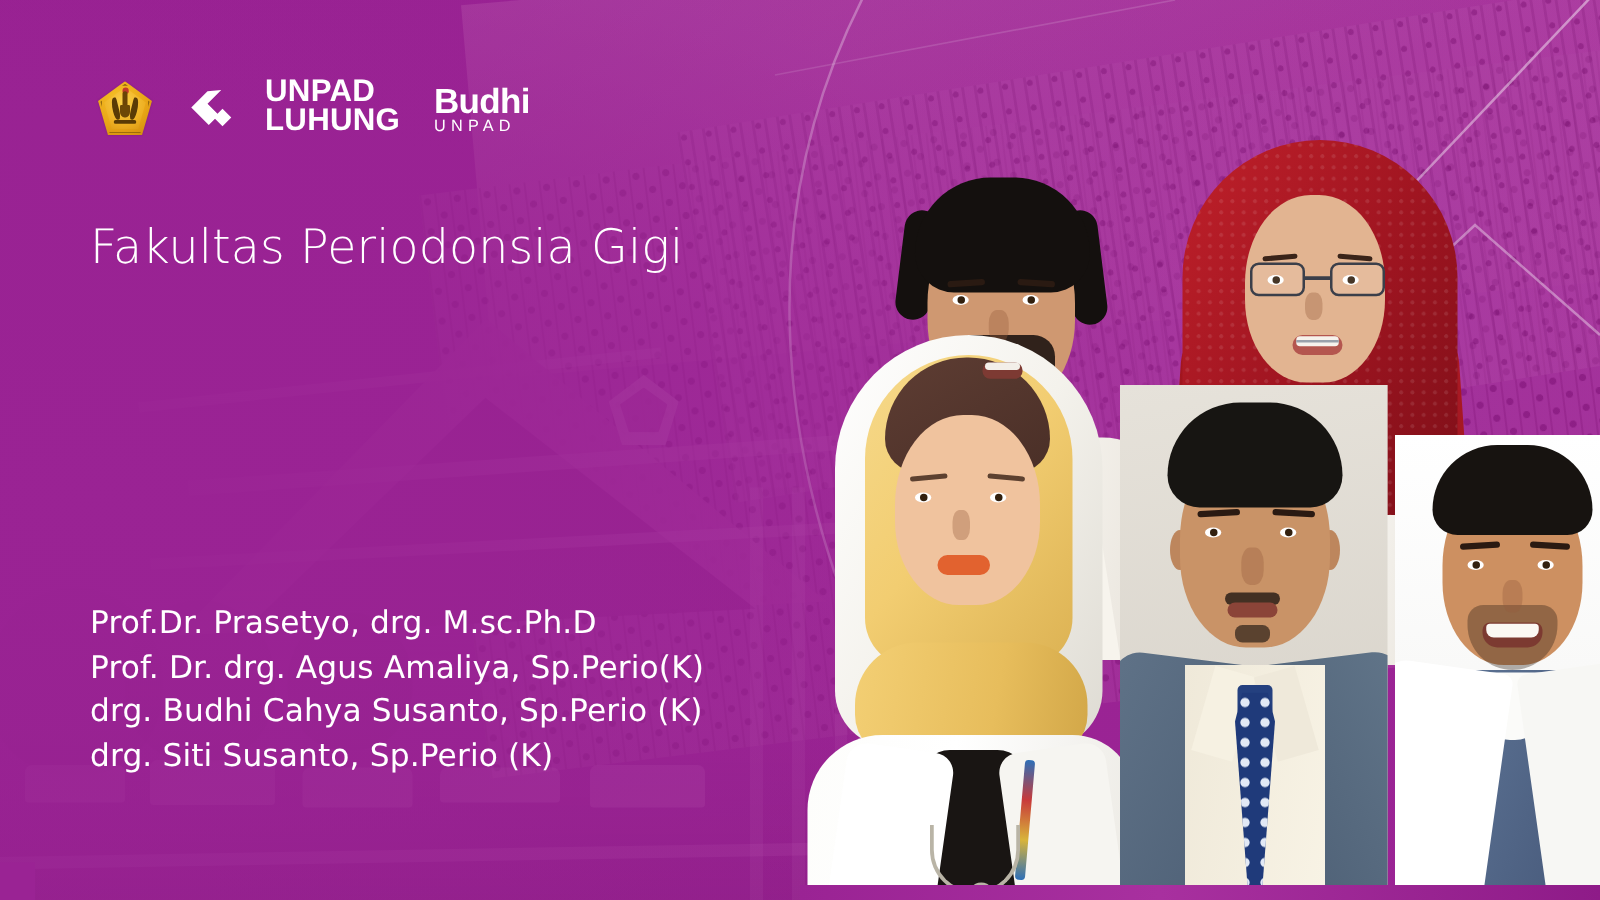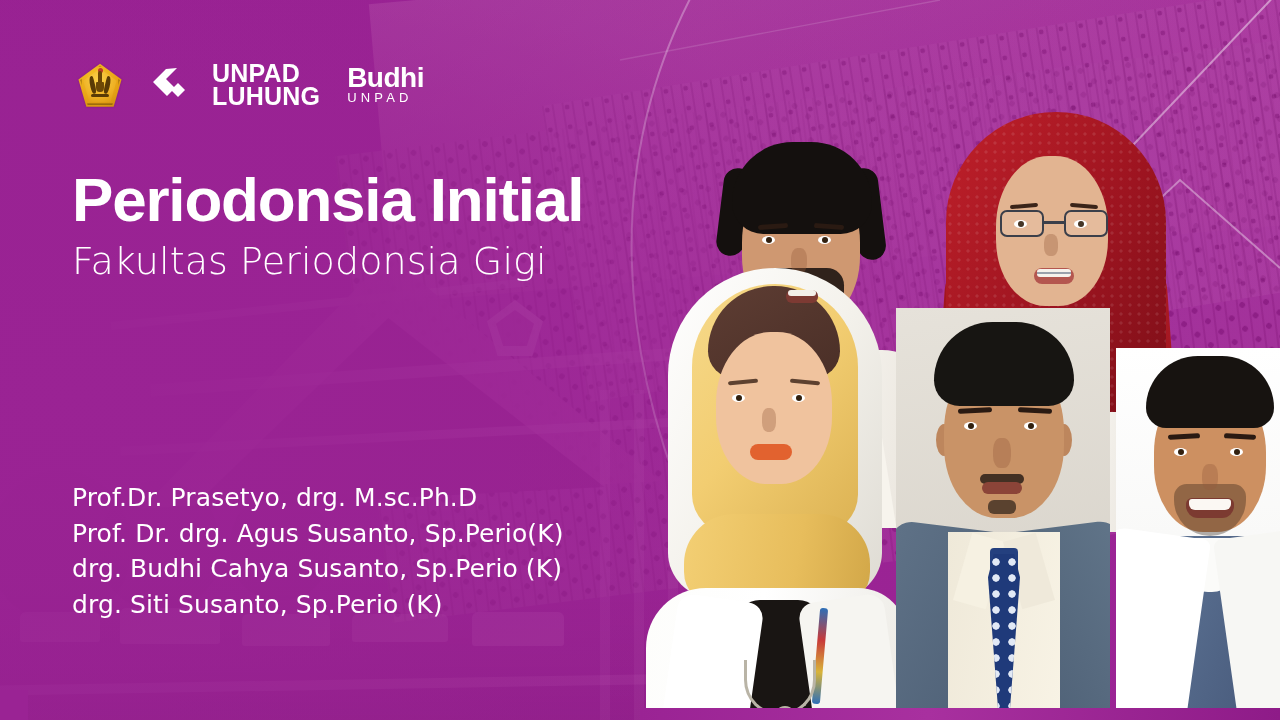--- a/index.html
+++ b/index.html
@@ -128,21 +128,21 @@
     position:absolute; inset:0;
     background:
       radial-gradient(120% 100% at 6% 55%, rgba(154,35,148,.97) 0%, rgba(154,35,148,.62) 34%, rgba(154,35,148,.18) 62%, rgba(154,35,148,0) 100%),
       linear-gradient(110deg, rgba(150,32,144,.55) 0%, rgba(150,32,144,.10) 46%, rgba(168,54,160,.05) 100%);
     mix-blend-mode:normal;
   }
 
   
   .logo-bar {
     position:absolute; left:78px; top:62px;
-    display:flex; align-items:center; gap:25px;
+    display:flex; align-items:flex-end; gap:25px;
     z-index:40;
   }
   .crest {
     position:relative; width:44px; height:44px;
     filter:drop-shadow(0 0 1px rgba(0,0,0,.15));
   }
   .crest .pent {
     position:absolute; inset:0;
     background:radial-gradient(circle at 40% 32%, #f6c328 0%, #e8a416 55%, #c8850c 100%);
     clip-path:polygon(50% 1%, 99% 37%, 81% 99%, 19% 99%, 1% 37%);
@@ -550,27 +550,26 @@
       <span class="l2">LUHUNG</span>
     </div>
 
     <div class="livemark">
       <div class="live">Budhi</div>
       <div class="unpad">UNPAD</div>
     </div>
   </div>
 
   <div class="headline">
-    <div class="title">Periodonsia Initial</div>
     <div class="subtitle">Fakultas  Periodonsia Gigi</div>
   </div>
 
   <ul class="presenters">
     <li>Prof.Dr. Prasetyo, drg. M.sc.Ph.D</li>
-    <li>Prof. Dr. drg. Agus Susanto, Sp.Perio(K)</li>
+    <li>Prof. Dr. drg. Agus Amaliya, Sp.Perio(K)</li>
     <li>drg. Budhi Cahya Susanto, Sp.Perio (K)</li>
     <li>drg. Siti Susanto, Sp.Perio (K)</li>
   </ul>
 
   <div class="collage">
 
     <div class="ph ph1">
       <div class="body"></div>
       <div class="lapel-l"></div>
         <div class="lapel-r"></div>

